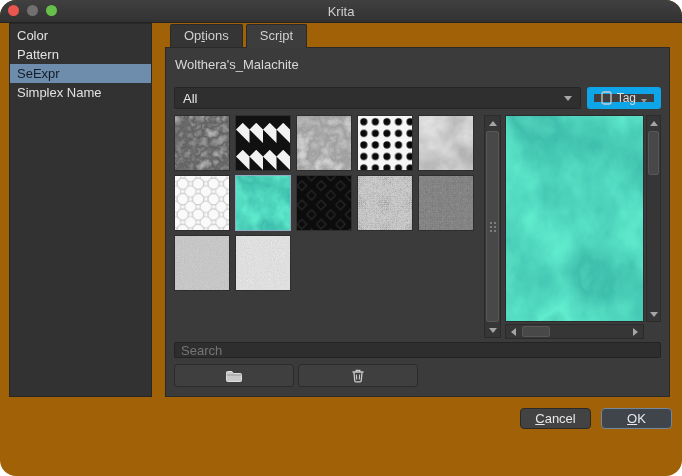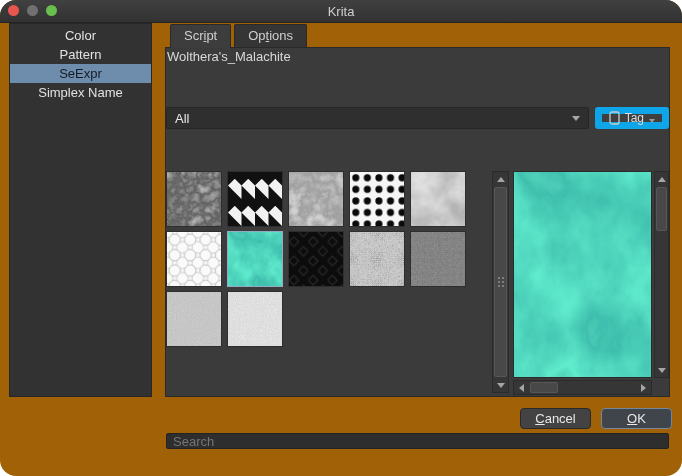--- a/index.html
+++ b/index.html
@@ -12,32 +12,32 @@
   .light{width:11px;height:11px;border-radius:50%;}
   .title{flex:1;text-align:center;font-size:13px;color:#cfcfcf;}
   
   .namerow{display:flex;align-items:center;gap:8px;padding:7px 9px 6px 9px;}
   .namerow label{color:#d8d8d8;white-space:nowrap;}
   input.text{background:#2e2e2e;border:1px solid #232323;border-radius:2px;color:#e2e2e2;
              font:13px "Liberation Sans",sans-serif;padding:2px 6px;height:16px;outline:none;}
   #layer-name-input{flex:1;}
   
   .main{display:flex;gap:13px;padding:0 12px 0 9px;height:374px;box-sizing:border-box;}
-  .typelist{width:143px;background:#323232;border:1px solid #272727;padding-top:2px;box-sizing:border-box;text-align:center;}
+  .typelist{width:143px;background:#323232;border:1px solid #272727;padding-top:2px;box-sizing:border-box;}
   .list-item{padding:1px 7px;font-size:13px;color:#e2e2e2;line-height:17px;cursor:default;}
   .list-item.selected{background:#6e8cab;color:#141d27;}
   
   .tabwidget{flex:1;display:flex;flex-direction:column;min-width:0;}
   .tabbar{display:flex;padding-left:5px;height:24px;align-items:flex-end;position:relative;z-index:2;}
   .tab{padding:3px 13px 4px;border:1px solid #2a2a2a;border-bottom:none;background:#353535;color:#cfcfcf;
        margin-right:3px;border-radius:2px 2px 0 0;font-size:13px;}
   .tab.active{background:#3d3d3d;margin-bottom:-1px;padding-bottom:5px;}
-  .pane{flex:1;border:1px solid #2a2a2a;background:#3b3b3b;display:flex;flex-direction:column;min-height:0;gap:36px;}
+  .pane{flex:1;border:1px solid #2a2a2a;background:#3b3b3b;padding:8px;display:flex;flex-direction:column;min-height:0;}
   .res-title{font-size:13px;color:#d8d8d8;padding:1px 1px 7px 1px;}
-  .filter-row{display:flex;gap:6px;margin-bottom:6px;}
+  .filter-row{display:flex;gap:6px;margin-bottom:6px;margin-top:8px;}
   .combo{flex:1;display:flex;align-items:center;background:#2f2f2f;border:1px solid #262626;border-radius:2px;
          padding:0 8px;height:20px;color:#e8e8e8;}
   .arrow-down{width:0;height:0;border:4px solid transparent;border-top:5px solid #a8a8a8;margin-top:5px;}
   .combo .arrow-down{margin-left:auto;}
   .tagbtn{display:flex;align-items:center;gap:5px;background:#3f3f3f;border:7px solid #0ea5e9;border-radius:3px;
           padding:0 7px;height:22px;box-sizing:border-box;color:#ddd;font-size:12px;}
   .tag-arrow{width:0;height:0;border:3px solid transparent;border-top:4px solid #999;margin-top:8px;}
   
   .chooser{display:flex;height:223px;}
   .swatches{flex:1;display:flex;flex-wrap:wrap;align-content:flex-start;gap:4px 5px;min-width:0;}
@@ -205,22 +205,22 @@
 
     <div class="typelist" id="type-list">
         <div class="list-item">Color</div>
         <div class="list-item">Pattern</div>
         <div class="list-item selected" style="background: rgb(110, 140, 171);">SeExpr</div>
         <div class="list-item">Simplex Name</div>
       </div>
 
     <div class="tabwidget">
       <div class="tabbar" id="tab-bar">
+          <div class="tab">Op<u>t</u>ions</div>
           <div class="tab active">Scr<u>i</u>pt</div>
-          <div class="tab">Op<u>t</u>ions</div>
         </div>
       <div class="pane">
 
         <div class="res-title">Wolthera's_Malachite</div>
 
         <div class="filter-row">
           <div class="combo">
             <span>All</span>
             <span class="arrow-down"></span>
           </div>

